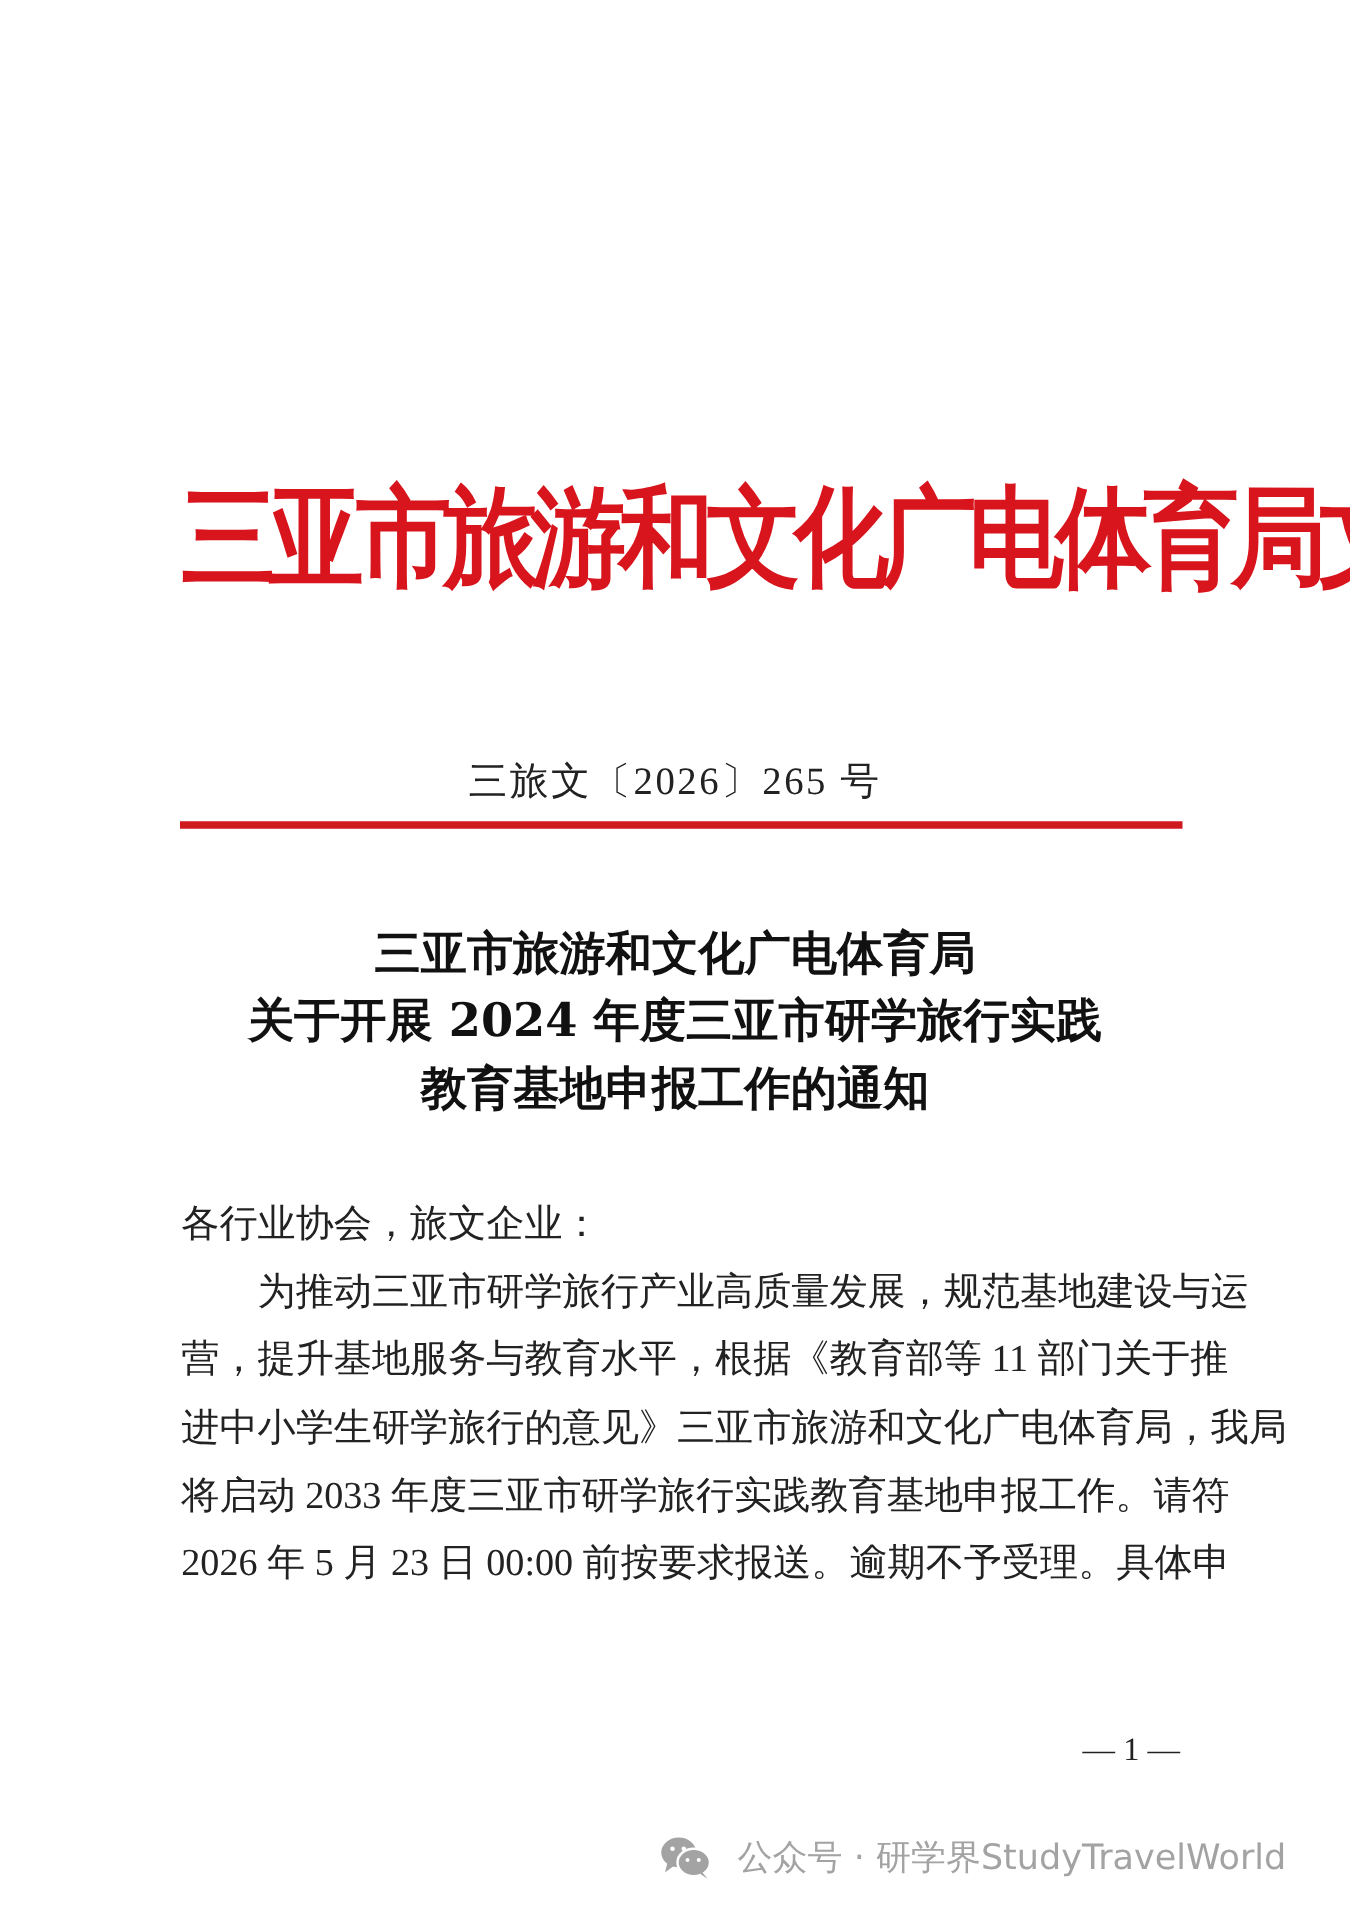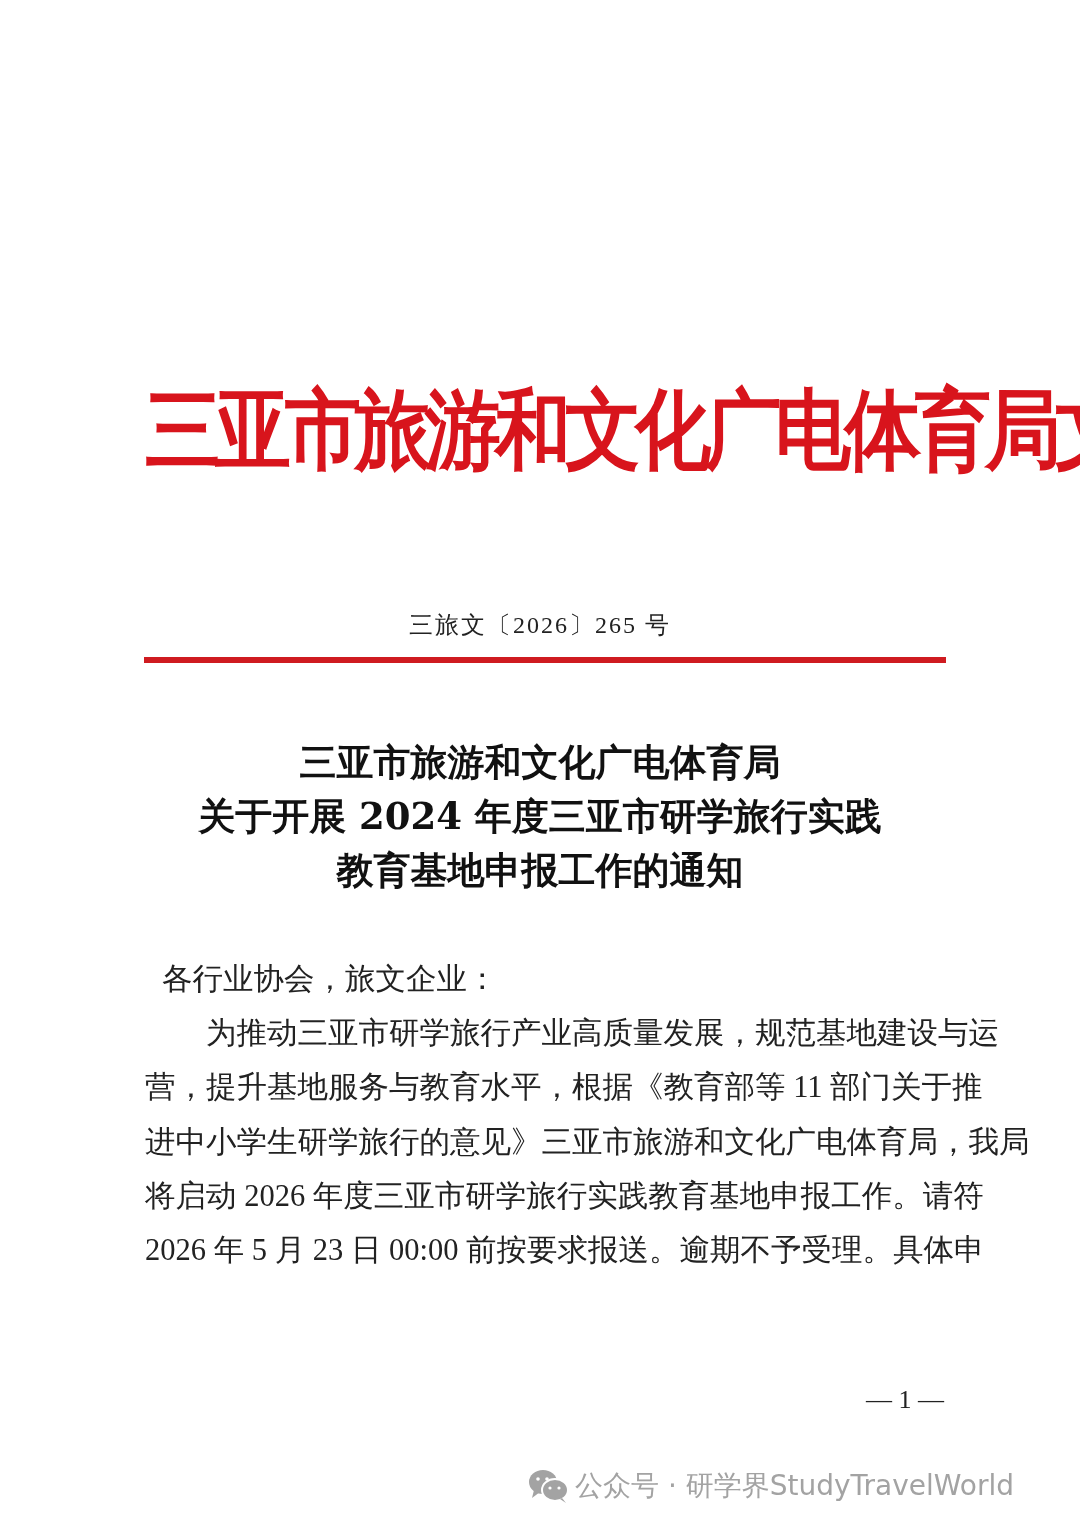--- a/index.html
+++ b/index.html
@@ -11,53 +11,53 @@
       color: #d8141c; font-family: "DejaVu Serif", "Liberation Serif", serif;
       font-size: 76px; line-height: 100px; font-weight: bold;
       letter-spacing: -6px; white-space: nowrap;
       transform: scaleY(1.15); transform-origin: center;
       text-align: justify; text-align-last: justify;
     }
 
     .doc-number {
       position: absolute; left: 0; width: 1080px; top: 603px; height: 44px;
       text-align: center; font-family: "Liberation Serif", "DejaVu Serif", serif;
-      font-size: 24px; line-height: 44px; color: #222; letter-spacing: 2px;
+      font-size: 31px; line-height: 44px; color: #222; letter-spacing: 2px;
     }
 
     .red-rule {
       position: absolute; left: 144px; top: 657px; width: 802px; height: 6px;
       background: #cf1b20;
     }
 
     .title-block {
       position: absolute; left: 0; width: 1080px; top: 735px;
       text-align: center; font-family: "DejaVu Serif", "Liberation Serif", serif;
       font-weight: bold; font-size: 37px; line-height: 54px; color: #111;
     }
     .title-line { display: block; white-space: nowrap; }
 
     .body-text {
       position: absolute; left: 145px; top: 952px; width: 800px;
       font-family: "Liberation Serif", "DejaVu Serif", serif;
       font-size: 30.5px; line-height: 54.2px; color: #222;
     }
     .body-line { display: block; white-space: nowrap; height: 54.2px; text-align: justify; text-align-last: justify; }
-    .salutation { text-align: right; text-align-last: left; margin-left: 17px; }
+    .salutation { text-align: right; text-align-last: left; }
     .indent { padding-left: 61px; }
 
     .page-number {
       position: absolute; left: 855px; top: 1380px; width: 100px; height: 40px;
       font-family: "Liberation Serif", "DejaVu Serif", serif;
       font-size: 26px; line-height: 40px; color: #222; text-align: center; white-space: nowrap;
     }
 
     .watermark {
       position: absolute; left: 528px; top: 1462px; height: 48px;
-      display: flex; align-items: center; gap: 5px;
+      display: flex; align-items: center; gap: 20px;
       font-family: "DejaVu Sans", "Liberation Sans", sans-serif;
       font-size: 28px; color: #a3a3a3; white-space: nowrap;
     }
     .wechat-icon { width: 42px; height: 36px; position: relative; }
   </style>
 </head>
 <body>
 
 <div class="page">
 
@@ -71,21 +71,21 @@
     <span class="title-line">三亚市旅游和文化广电体育局</span>
     <span class="title-line">关于开展 2024 年度三亚市研学旅行实践</span>
     <span class="title-line">教育基地申报工作的通知</span>
   </div>
 
   <div class="body-text">
     <span class="body-line salutation">各行业协会，旅文企业：</span>
     <span class="body-line indent">为推动三亚市研学旅行产业高质量发展，规范基地建设与运</span>
     <span class="body-line">营，提升基地服务与教育水平，根据《教育部等 11 部门关于推</span>
     <span class="body-line">进中小学生研学旅行的意见》三亚市旅游和文化广电体育局，我局</span>
-    <span class="body-line">将启动 2026 年度三亚市研学旅行实践教育基地申报工作。请符</span>
+    <span class="body-line">将启动 2033 年度三亚市研学旅行实践教育基地申报工作。请符</span>
     <span class="body-line">2026 年 5 月 23 日 00:00 前按要求报送。逾期不予受理。具体申</span>
   </div>
 
   <div class="page-number">— 1 —</div>
 
   <div class="watermark">
     <span class="wechat-icon">
       <svg width="42" height="36" viewBox="0 0 42 36">
         <ellipse cx="15" cy="14" rx="14" ry="12" fill="#a3a3a3"></ellipse>
         <polygon points="6,22 4,30 12,24" fill="#a3a3a3"></polygon>

